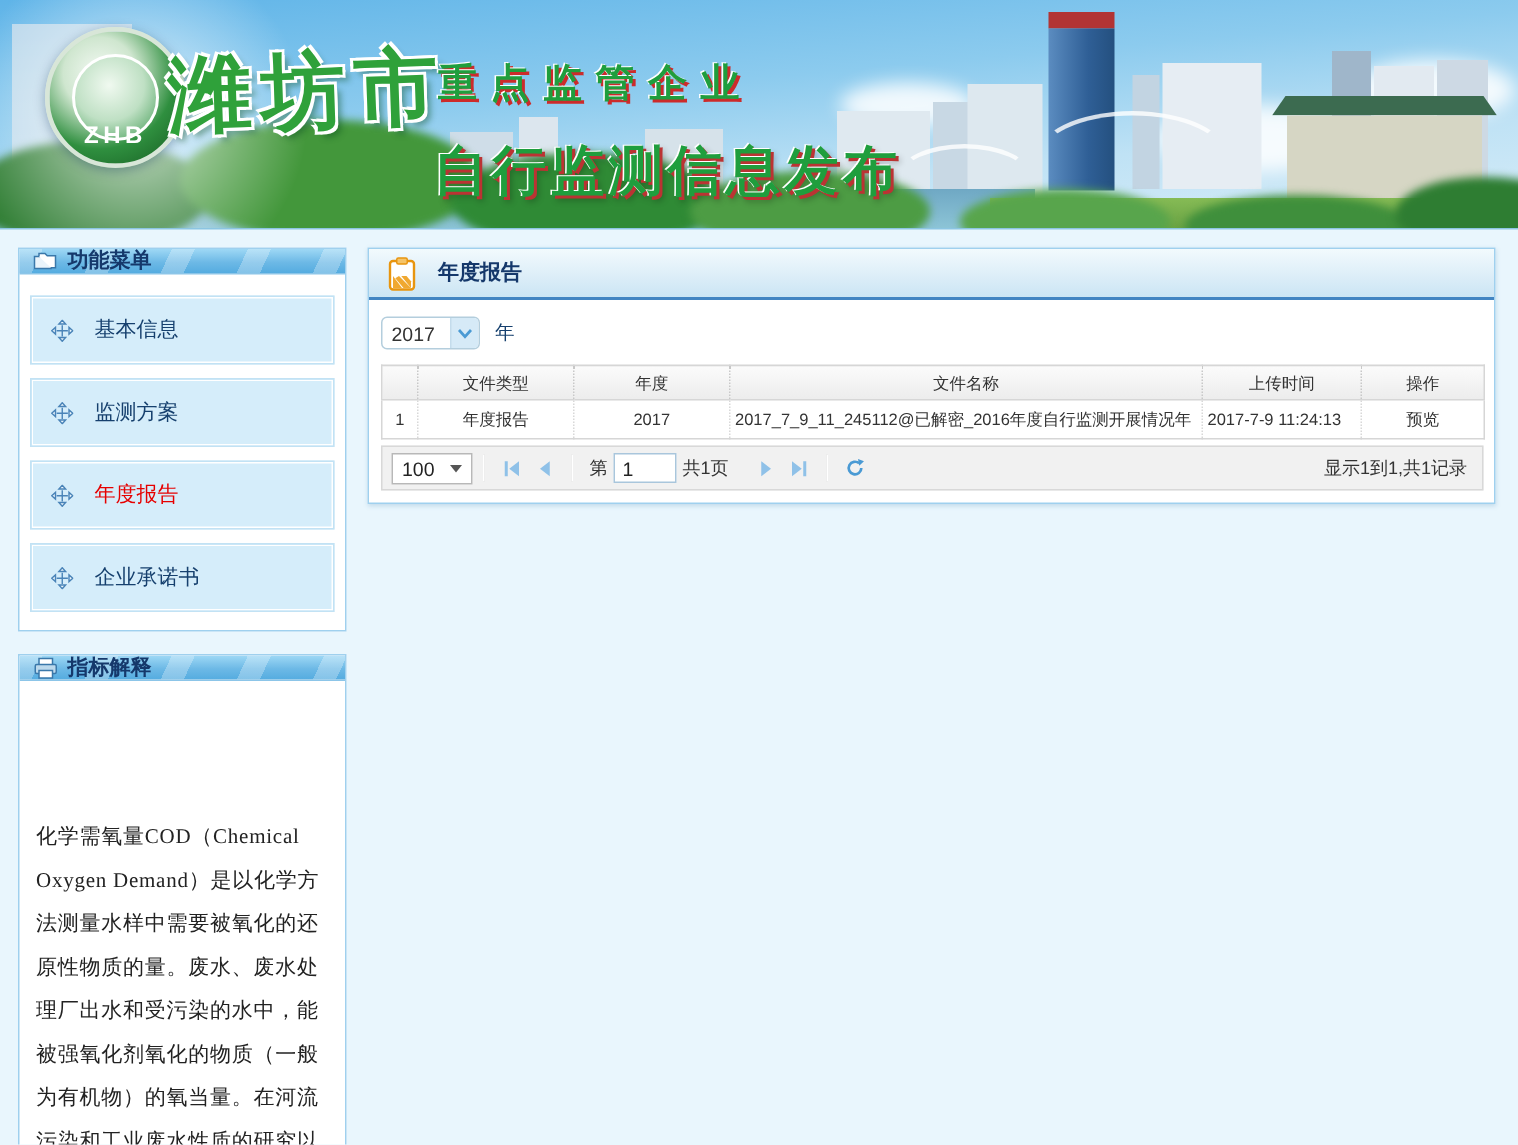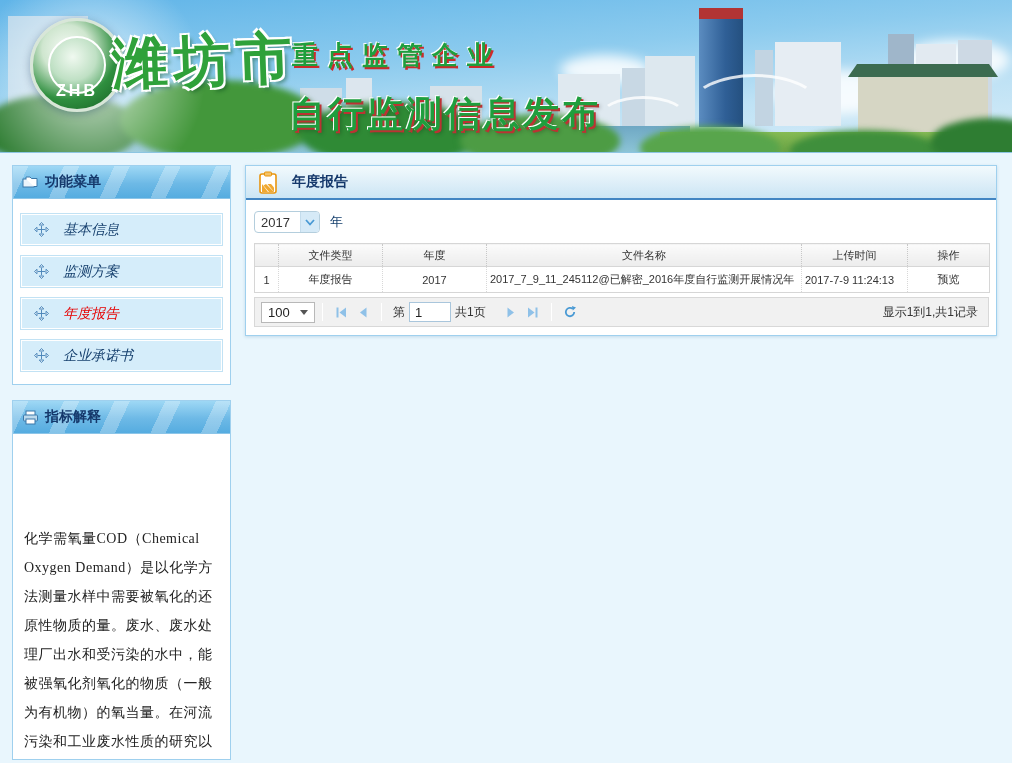--- a/index.html
+++ b/index.html
@@ -47,33 +47,32 @@
          color:#1f9e3d; letter-spacing:9px;
          text-shadow:-1px -1px 0 #ffffff,2px 2px 0 #cc2b2b; }
   .title-sub2{ position:absolute; left:289px; top:90px; font-size:36px; font-weight:bold;
          color:#1f9e3d; letter-spacing:3px;
          text-shadow:-1px -1px 0 #ffffff,2px 2px 0 #bb3333,3px 3px 4px rgba(0,0,0,.25); }
 
   
   .sidebar{ position:absolute; left:12px; top:165px; width:219px; }
   .panel{ background:#ffffff; border:1px solid #9fd0ee; }
   .panel-hd{
-    height:33px; display:flex; align-items:center; gap:6px; padding-left:9px;
+    height:17px; display:flex; align-items:center; gap:6px; padding-left:9px;
     background:
       repeating-linear-gradient(115deg, rgba(255,255,255,.28) 0px, rgba(255,255,255,.28) 14px, rgba(255,255,255,0) 14px, rgba(255,255,255,0) 46px),
       linear-gradient(180deg,#9ed8f5 0%,#6db9e6 55%,#55ace0 100%);
     border-bottom:1px solid #8cc5e8;
     color:#15386b; font-size:14px; font-weight:bold;
   }
   .menu-body{ padding:14px 7px 12px 7px; }
   .menu-item{
-    height:33px; margin-bottom:9px; display:flex; align-items:center;
+    height:46px; margin-bottom:9px; display:flex; align-items:center;
     background:#d5edfa; border:1px solid #c2e2f4; box-shadow:inset 0 0 0 1px #ffffff;
     cursor:pointer;
-    font-style:italic;
   }
   .menu-item:last-child{ margin-bottom:0; }
   .menu-item .mi-icon{ margin:0 14px 0 13px; display:flex; }
   .menu-item span.lbl{ font-size:14px; color:#16406e; }
   .menu-item.active span.lbl{ color:#e60000; }
 
   .panel.indicator{ margin-top:15px; height:360px; overflow:hidden; }
   .ind-body{ padding:90px 11px 0 11px; font-family:"Liberation Serif","DejaVu Serif",serif;
     font-size:14px; color:#222; line-height:29px; letter-spacing:.5px; }
 

